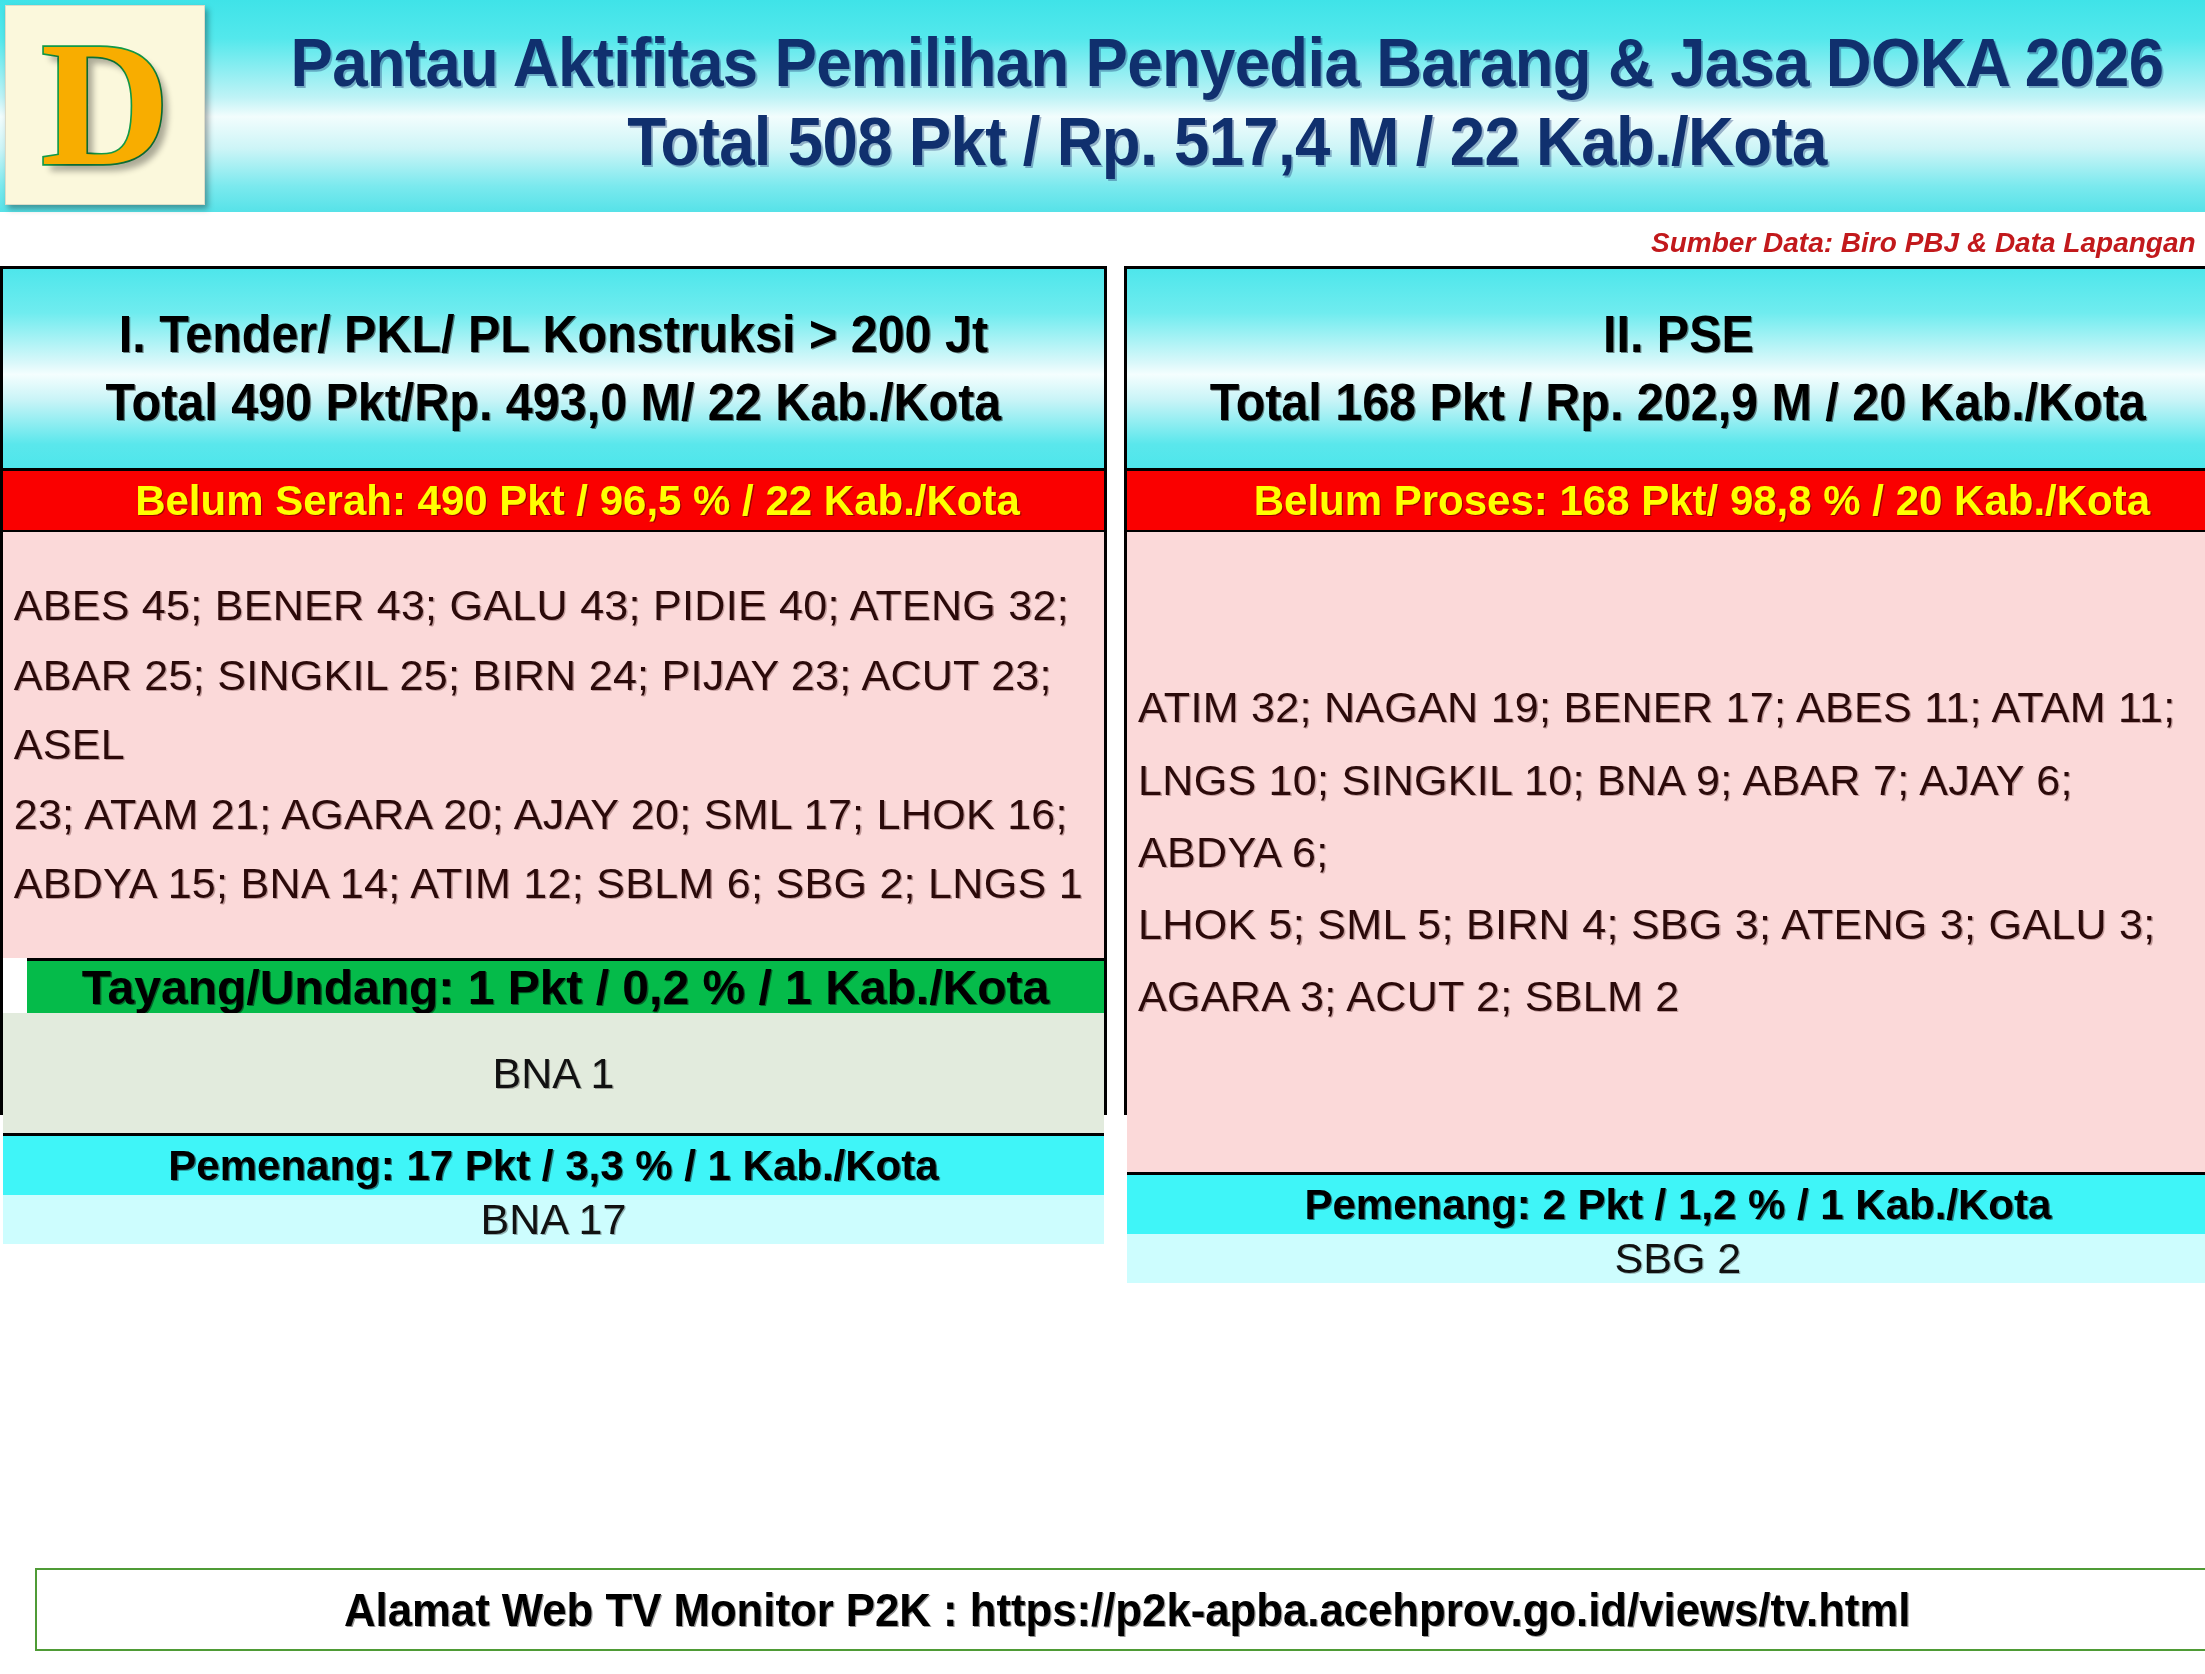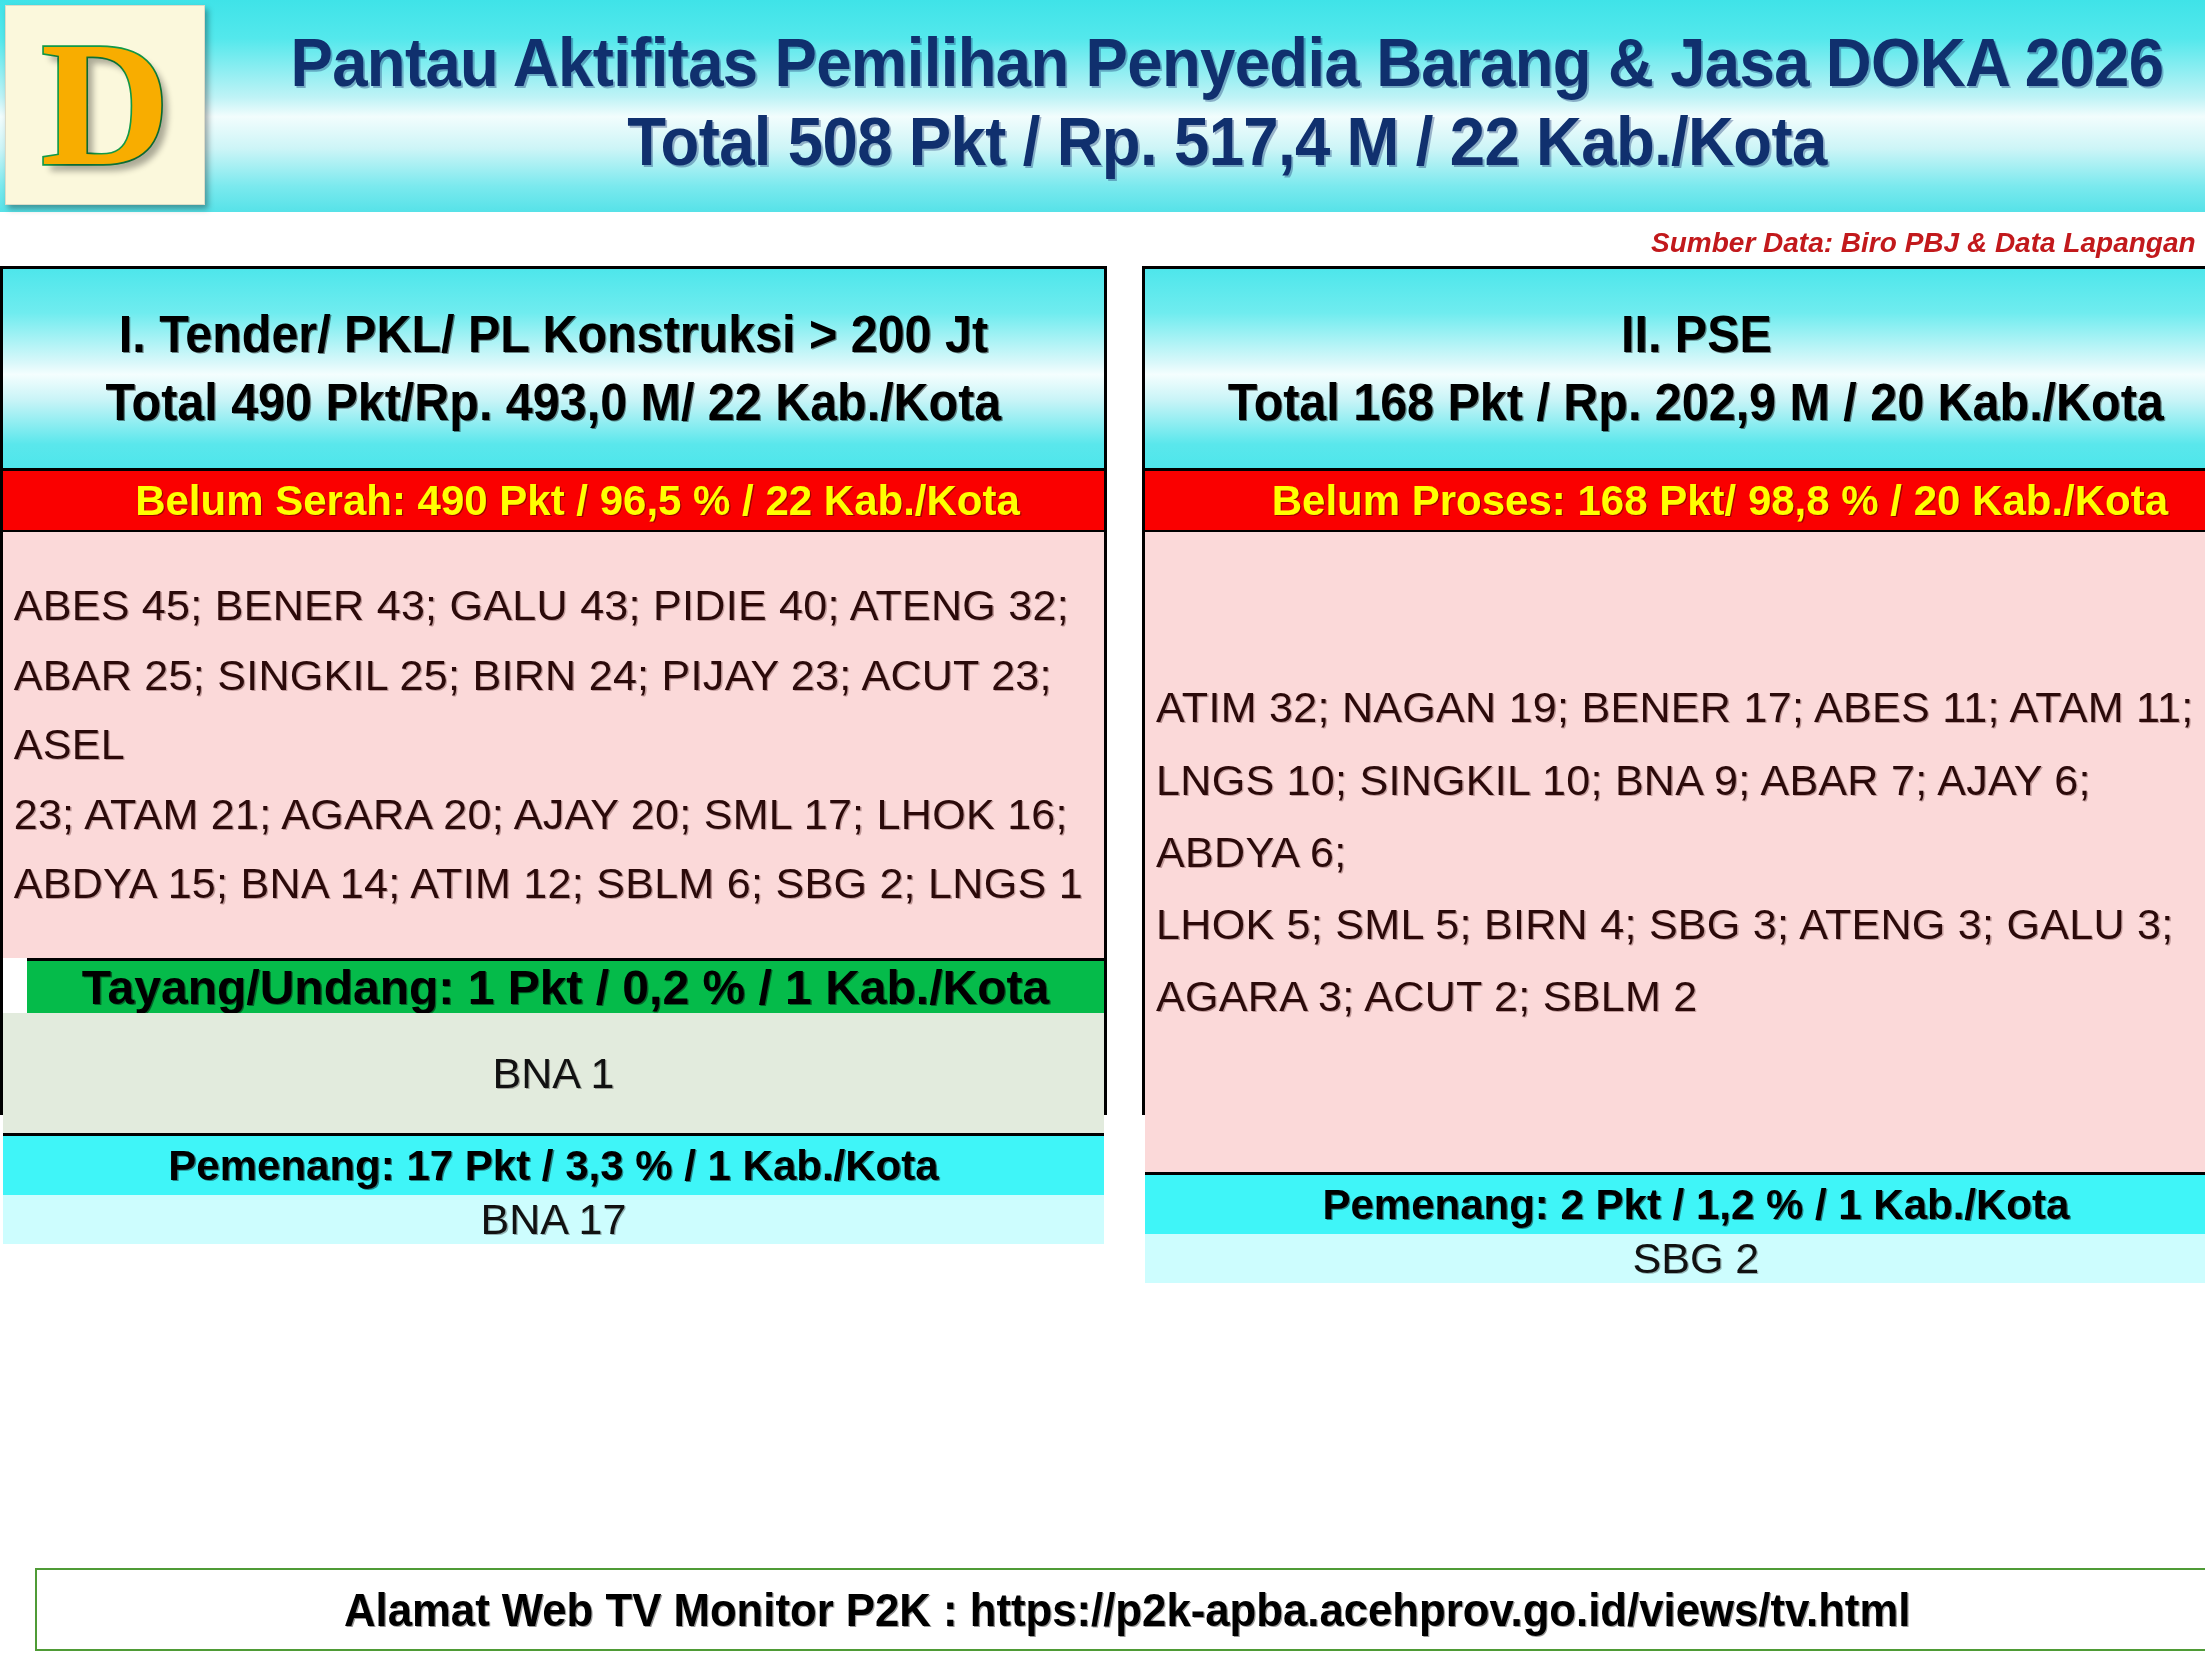--- a/index.html
+++ b/index.html
@@ -64,21 +64,20 @@
     position:absolute;right:9.4px;top:227px;
     font-family:"Liberation Sans Narrow","Liberation Sans",sans-serif;
     font-weight:bold;font-style:italic;font-size:28px;
     color:#c2191c;white-space:nowrap;
   }
 
   
   .panels{
     position:absolute;left:0;top:266px;width:2205px;height:849px;
     display:flex;
-    gap:18px;
   }
   .panel{
     flex:0 0 1107px;
     border:3.3px solid #000000;
     background:#ffffff;
     display:flex;flex-direction:column;
     box-sizing:border-box;
   }
   .panel.right{margin-left:17.4px;}
 

